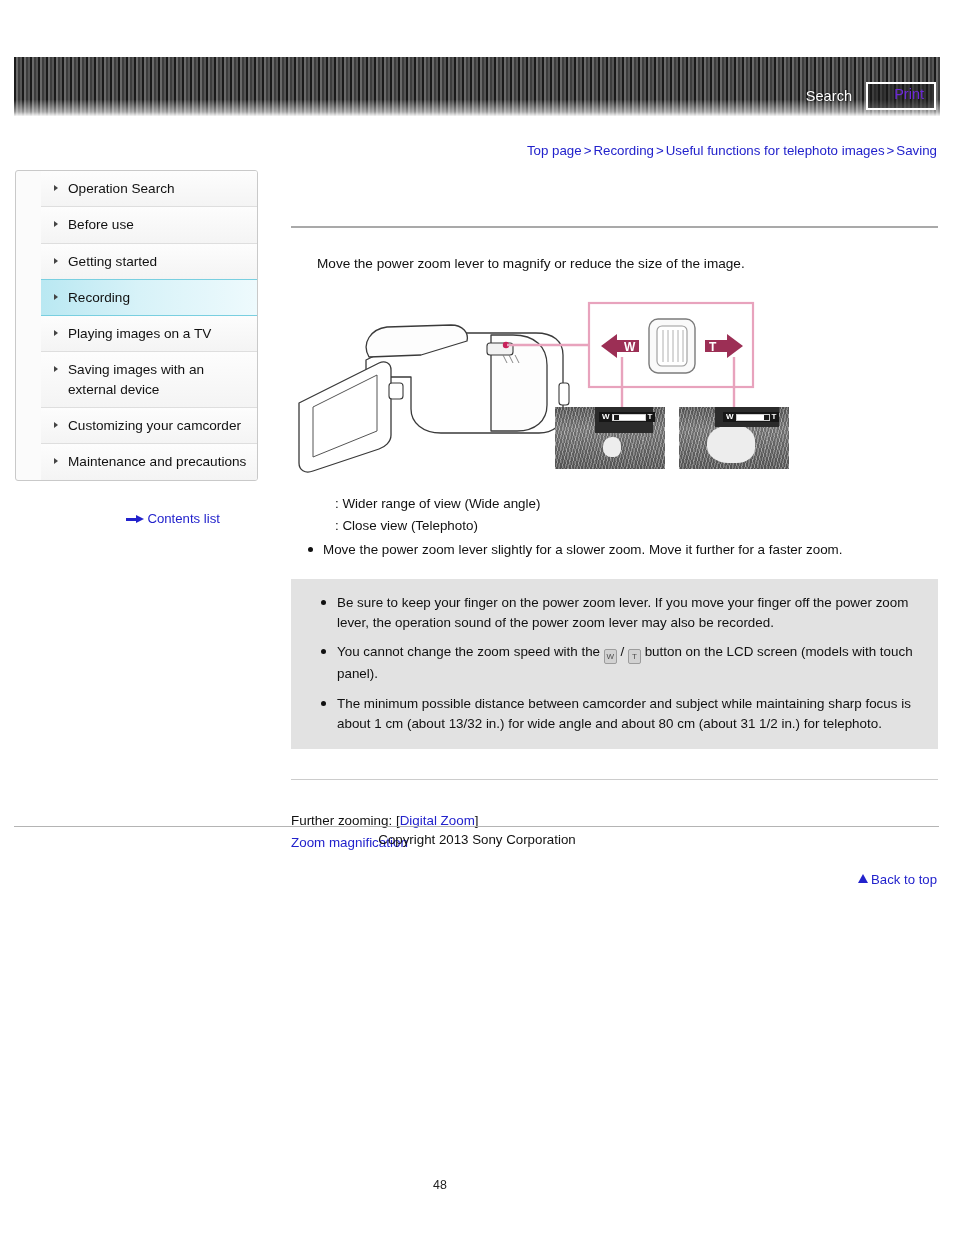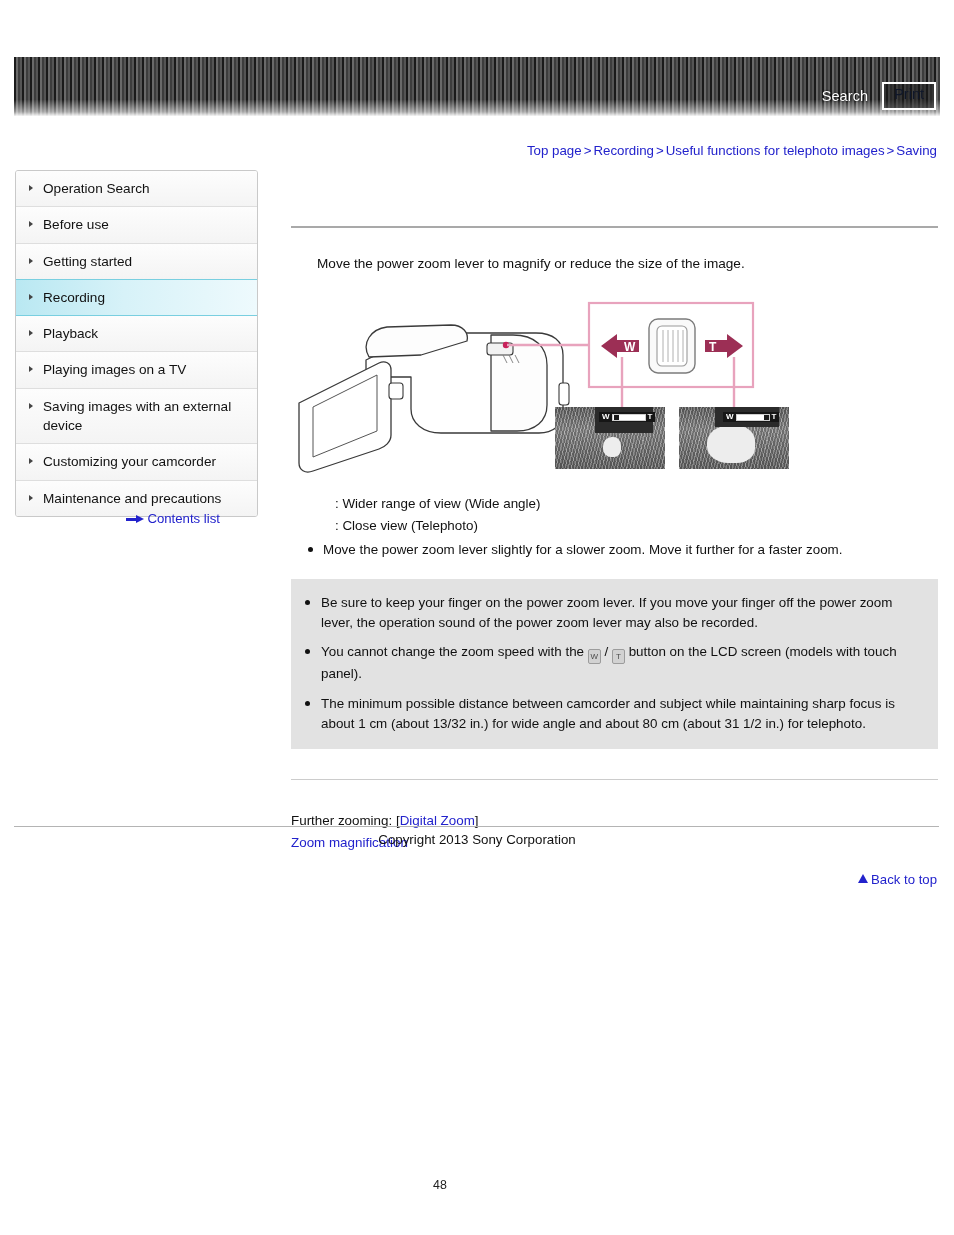--- a/index.html
+++ b/index.html
@@ -44,24 +44,24 @@
     display: flex; align-items: center; gap: 14px;
   }
   #search-link {
     color: #ffffff;
     font-size: 14.5px;
     text-decoration: none;
     letter-spacing: 0.1px;
     text-shadow: 0 0 2px rgba(0,0,0,0.9);
   }
   #print-button {
-    color: #0f172a;
+    color: #6d28d9;
     font-size: 14.5px;
     border: 2px solid #ffffff;
-    padding: 1px 10px 3px 10px;
+    padding: 1px 10px 3px 26px;
     background: rgba(25,25,25,0.55);
     line-height: 1.35;
   }
 
   
   #breadcrumb {
     position: absolute;
     right: 17px; top: 143px;
     font-size: 13.3px;
     color: #2020c8;
@@ -72,20 +72,21 @@
 
   
   #sidebar {
     position: absolute;
     left: 15px; top: 170px;
     width: 243px;
     border: 1px solid #c9c9c9;
     background: #fbfbfb;
     border-radius: 3px;
     overflow: hidden;
+    padding-left: 25px;
   }
   .side-item {
     position: relative;
     font-size: 13.6px;
     color: #111;
     padding: 8px 10px 8px 27px;
     border-bottom: 1px solid #dedede;
     line-height: 1.42;
     min-height: 31px;
     background: linear-gradient(to bottom, #fdfdfd, #f4f4f4);
@@ -235,21 +236,21 @@
     left: 7px; top: 7px;
     width: 5px; height: 5px;
     border-radius: 50%;
     background: #111;
   }
 
   
   #note-box {
     margin-top: 18px;
     background: #e2e2e2;
-    padding: 14px 18px 15px 6px;
+    padding: 14px 18px 15px 22px;
     width: 647px;
   }
   .note-item {
     position: relative;
     padding-left: 24px;
     font-size: 13.4px;
     line-height: 1.52;
     margin-bottom: 9px;
     color: #111;
   }
@@ -362,24 +363,20 @@
   <div class="side-item">
     <span class="tri"></span>
     <span>Getting started</span>
   </div>
   <div class="side-item active">
     <span class="tri"></span>
     <span>Recording</span>
   </div>
   <div class="side-item">
     <span class="tri"></span>
-    <span>Playback</span>
-  </div>
-  <div class="side-item">
-    <span class="tri"></span>
     <span>Playing images on a TV</span>
   </div>
   <div class="side-item">
     <span class="tri"></span>
     <span>Saving images with an external device</span>
   </div>
   <div class="side-item">
     <span class="tri"></span>
     <span>Customizing your camcorder</span>
   </div>

